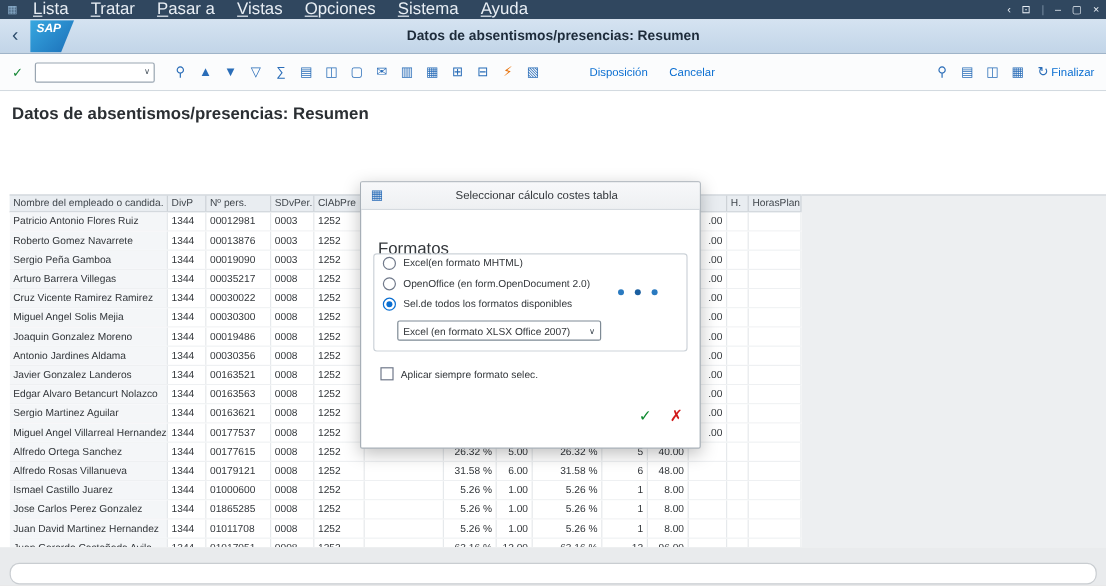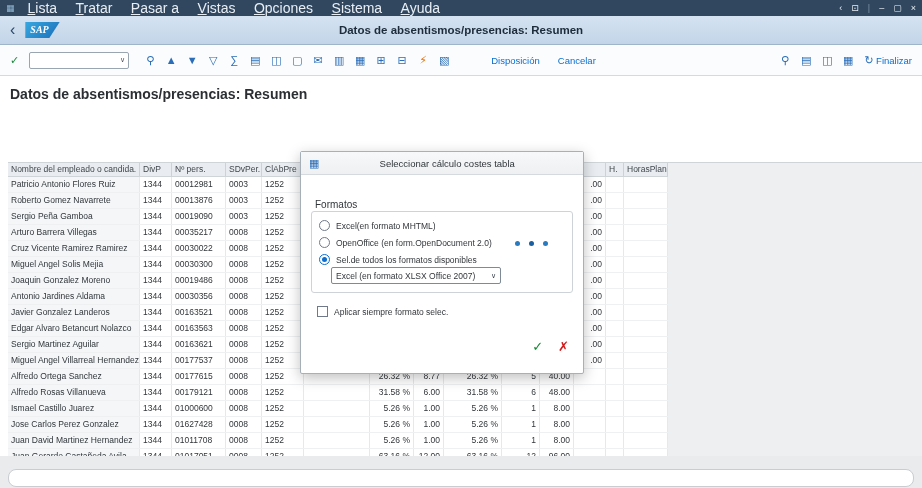--- a/index.html
+++ b/index.html
@@ -15,22 +15,22 @@
   .mb-right{margin-left:auto;display:flex;align-items:center;gap:9px;font-size:9px;}
   .mb-winicon{line-height:1;cursor:pointer;}
   .mb-sep{color:#7e93a6;font-size:9px;}
 
   
   .appheader{position:absolute;top:16px;left:0;width:100%;height:29px;
     background:linear-gradient(#d5e3f1,#c2d5e8);border-bottom:1px solid #9fb4c9;
     display:flex;align-items:center;padding:0 10px;box-sizing:border-box;}
   .back{font-size:16px;color:#2a4a69;margin-right:10px;line-height:1;cursor:pointer;z-index:2;}
   .saplogo{background:linear-gradient(135deg,#37a8e0,#1b6eb8);color:#fff;font-weight:bold;
-    font-style:italic;font-size:10px;padding:2px 11px 3px 5px;
-    clip-path:polygon(0 0,100% 0,70% 100%,0 100%);z-index:2;font-family:Liberation Serif, serif;}
+    font-style:italic;font-size:10px;padding:2px 11px 14px 5px;
+    clip-path:polygon(0 0,100% 0,70% 100%,0 100%);z-index:2;}
   .apptitle{position:absolute;left:0;right:0;text-align:center;font-size:11.5px;
     font-weight:bold;color:#1d2b3a;pointer-events:none;}
 
   
   .toolbar{position:absolute;top:45px;left:0;width:100%;height:31px;background:#fbfcfd;
     border-bottom:1px solid #d3dae0;display:flex;align-items:center;padding:0 10px;
     box-sizing:border-box;}
   .tb-ok{color:#188938;font-size:11px;font-weight:bold;margin-right:10px;cursor:pointer;}
   .tb-combo{width:100px;height:17px;background:#fff;border:1px solid #99a5b1;border-radius:2px;
     display:flex;align-items:center;justify-content:space-between;padding:0 3px;margin-right:14px;
@@ -69,25 +69,25 @@
   .statusbar{position:absolute;left:8px;right:8px;top:13px;height:16px;background:#fff;
     border:1px solid #c9cdd1;border-radius:8px;font-size:8.5px;line-height:16px;padding:0 8px;}
 
   
   .dialog{position:absolute;left:300px;top:151px;width:282px;height:221px;background:#fff;
     border:1px solid #a7afb7;border-radius:2px;box-shadow:0 4px 14px rgba(0,0,0,.25);z-index:20;}
   .dlg-header{height:22px;display:flex;align-items:center;padding:0 8px;
     background:linear-gradient(#f7f8fa,#eef0f2);border-bottom:1px solid #d5dadf;}
   .dlg-icon{color:#2a6db8;font-size:11px;line-height:1;}
   .dlg-title{flex:1;text-align:center;font-size:9.5px;color:#32363a;}
-  .dlg-grouplabel{position:absolute;left:14px;top:47px;font-size:10px;}
+  .dlg-grouplabel{position:absolute;left:14px;top:47px;font-size:14px;}
   .dlg-groupbox{position:absolute;left:10px;top:59px;width:260px;height:80px;
     border:1px solid #cdd3d9;border-radius:3px;}
   .dlg-options{position:absolute;left:18px;top:62px;}
-  .dlg-option{height:17px;display:flex;align-items:flex-end;gap:6px;font-size:8.5px;cursor:pointer;}
+  .dlg-option{height:17px;display:flex;align-items:flex-start;gap:6px;font-size:8.5px;cursor:pointer;}
   .radio{width:9px;height:9px;border:1px solid #70798a;border-radius:50%;position:relative;
     background:#fff;flex:0 0 auto;}
   .dlg-option[data-selected="true"] .radio{border-color:#0a6ed1;}
   .dlg-option[data-selected="true"] .radio::after{content:"";position:absolute;left:2px;top:2px;
     width:5px;height:5px;border-radius:50%;background:#0a6ed1;}
   .dlg-select{position:absolute;left:30px;top:115px;width:170px;height:17px;border:1px solid #7e8a95;
     border-radius:2px;background:#fff;font-size:8.5px;display:flex;align-items:center;
     justify-content:space-between;padding:0 4px;box-sizing:border-box;cursor:pointer;}
   .sel-arrow{font-size:7px;color:#3c4650;}
   .busy{position:absolute;left:214px;top:89px;display:flex;gap:9px;}
@@ -434,21 +434,21 @@
           </div>
 
           <div class="trow">
             <div class="td c0 key">Alfredo Ortega Sanchez</div>
             <div class="td c1">1344</div>
             <div class="td c2">00177615</div>
             <div class="td c3">0008</div>
             <div class="td c4">1252</div>
             <div class="td c5"></div>
             <div class="td c6 num">26.32 %</div>
-            <div class="td c7 num">8.77</div>
+            <div class="td c7 num">5.00</div>
             <div class="td c8 num">26.32 %</div>
             <div class="td c9 num">5</div>
             <div class="td c10 num">40.00</div>
             <div class="td c11 num"></div>
             <div class="td c12"></div>
             <div class="td c13 num"></div>
           </div>
 
           <div class="trow">
             <div class="td c0 key">Alfredo Rosas Villanueva</div>
@@ -480,21 +480,21 @@
             <div class="td c9 num">1</div>
             <div class="td c10 num">8.00</div>
             <div class="td c11 num"></div>
             <div class="td c12"></div>
             <div class="td c13 num"></div>
           </div>
 
           <div class="trow">
             <div class="td c0 key">Jose Carlos Perez Gonzalez</div>
             <div class="td c1">1344</div>
-            <div class="td c2">01627428</div>
+            <div class="td c2">01865285</div>
             <div class="td c3">0008</div>
             <div class="td c4">1252</div>
             <div class="td c5"></div>
             <div class="td c6 num">5.26 %</div>
             <div class="td c7 num">1.00</div>
             <div class="td c8 num">5.26 %</div>
             <div class="td c9 num">1</div>
             <div class="td c10 num">8.00</div>
             <div class="td c11 num"></div>
             <div class="td c12"></div>

